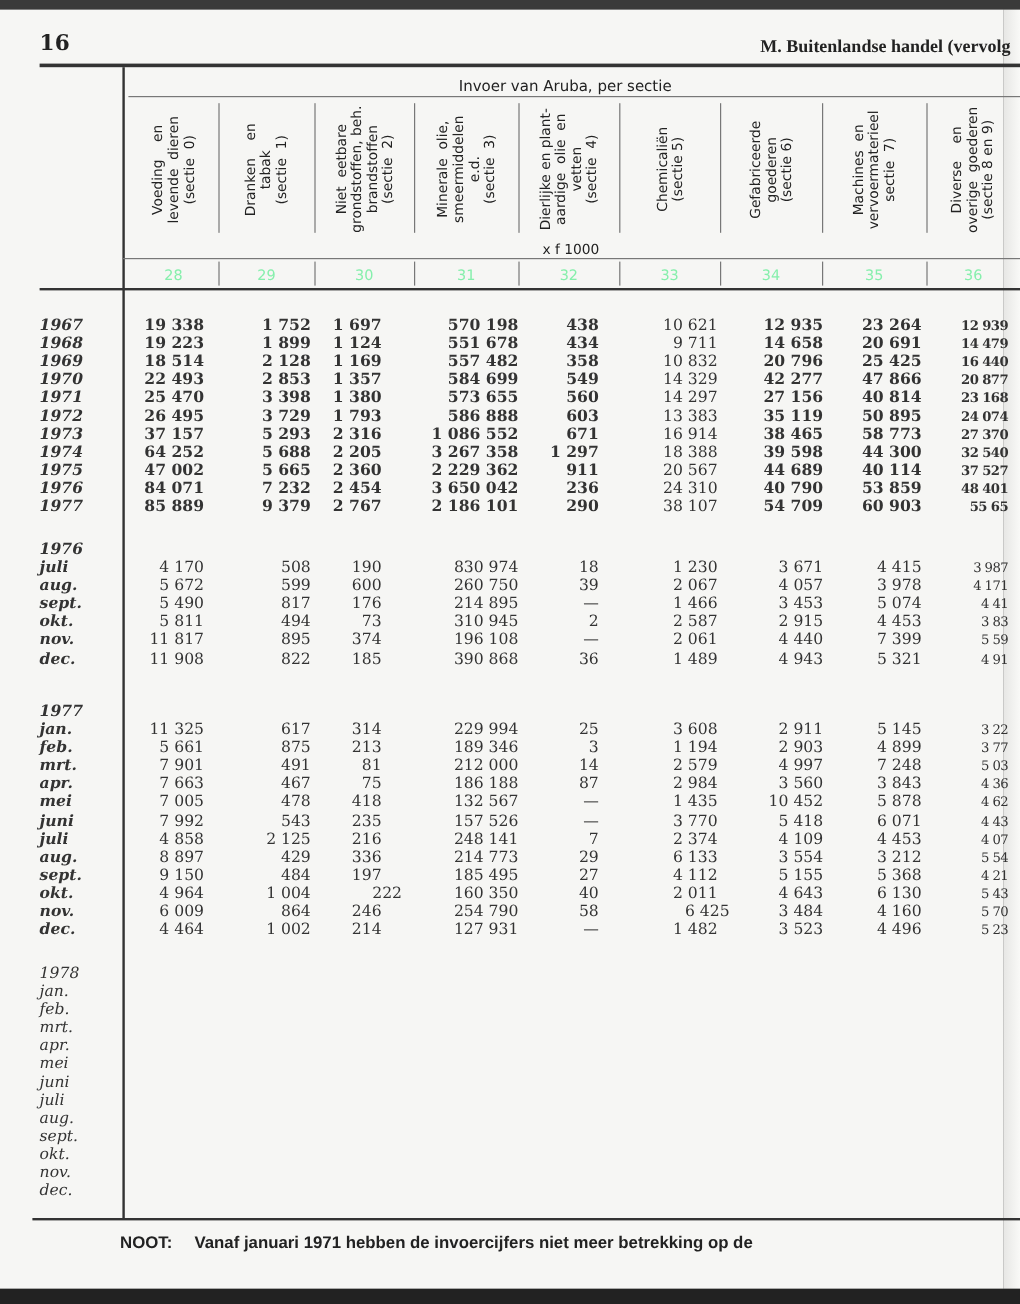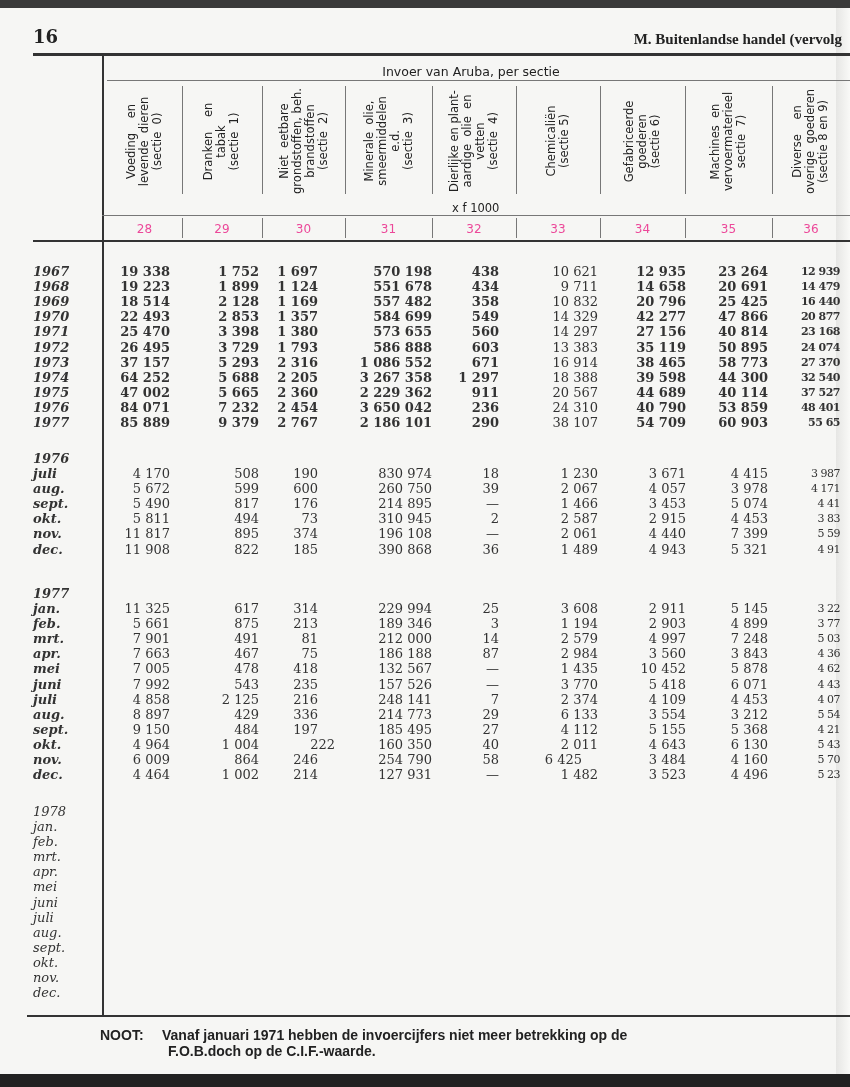--- a/index.html
+++ b/index.html
@@ -41,21 +41,21 @@
   .col-head .rot {
     transform: rotate(-90deg); white-space: pre; text-align: center;
     font-family: "DejaVu Sans", sans-serif; font-size: 11.5px; line-height: 13px; color: #222;
   }
   .unit {
     position: absolute; top: 201px; left: 452px;
     font-family: "DejaVu Sans", sans-serif; font-size: 11.5px; color: #222;
   }
   .col-num {
     position: absolute; top: 220px; height: 18px; text-align: center;
-    font-family: "DejaVu Sans", sans-serif; font-size: 12px; color: #ec4899; line-height: 18px;
+    font-family: "DejaVu Sans", sans-serif; font-size: 12px; color: #86efac; line-height: 18px;
   }
   .row-label {
     position: absolute; left: 33px; font-family: "DejaVu Serif", serif; font-style: italic;
     font-weight: bold; font-size: 13px; color: #333; line-height: 15.1px; height: 15.1px;
   }
   .row-label.light { font-weight: normal; }
   .cell {
     position: absolute; text-align: right; font-family: "DejaVu Serif", serif;
     font-size: 13px; color: #333; line-height: 15.1px; height: 15.1px; white-space: nowrap;
   }
@@ -435,21 +435,21 @@
     <div class="cell" style="top: 736.9px; left: 508px; width: 90px;">2 011</div>
     <div class="cell" style="top: 736.9px; left: 596px; width: 90px;">4 643</div>
     <div class="cell" style="top: 736.9px; left: 678px; width: 90px;">6 130</div>
     <div class="cell narrow" style="top: 736.9px; left: 750px; width: 90px;">5 43</div>
     <div class="row-label" style="top: 752px;">nov.</div>
     <div class="cell" style="top: 752px; left: 80px; width: 90px;">6 009</div>
     <div class="cell" style="top: 752px; left: 169px; width: 90px;">864</div>
     <div class="cell" style="top: 752px; left: 228px; width: 90px;">246</div>
     <div class="cell" style="top: 752px; left: 342px; width: 90px;">254 790</div>
     <div class="cell" style="top: 752px; left: 409px; width: 90px;">58</div>
-    <div class="cell" style="top: 752px; left: 492px; width: 90px;">6 425</div>
+    <div class="cell" style="top: 752px; left: 518px; width: 90px;">6 425</div>
     <div class="cell" style="top: 752px; left: 596px; width: 90px;">3 484</div>
     <div class="cell" style="top: 752px; left: 678px; width: 90px;">4 160</div>
     <div class="cell narrow" style="top: 752px; left: 750px; width: 90px;">5 70</div>
     <div class="row-label" style="top: 767.1px;">dec.</div>
     <div class="cell" style="top: 767.1px; left: 80px; width: 90px;">4 464</div>
     <div class="cell" style="top: 767.1px; left: 169px; width: 90px;">1 002</div>
     <div class="cell" style="top: 767.1px; left: 228px; width: 90px;">214</div>
     <div class="cell" style="top: 767.1px; left: 342px; width: 90px;">127 931</div>
     <div class="cell" style="top: 767.1px; left: 409px; width: 90px;">—</div>
     <div class="cell" style="top: 767.1px; left: 508px; width: 90px;">1 482</div>
@@ -466,14 +466,13 @@
     <div class="row-label light" style="top: 909.6px;">juli</div>
     <div class="row-label light" style="top: 924.7px;">aug.</div>
     <div class="row-label light" style="top: 939.8px;">sept.</div>
     <div class="row-label light" style="top: 954.9px;">okt.</div>
     <div class="row-label light" style="top: 970px;">nov.</div>
     <div class="row-label light" style="top: 985.1px;">dec.</div>
   </div>
 
 <div class="note">
   <span class="lbl">NOOT:</span><span>Vanaf januari 1971 hebben de invoercijfers niet meer betrekking op de</span>
-  <span class="line2">F.O.B.doch op de C.I.F.-waarde.</span>
 </div>
 
 </body></html>

